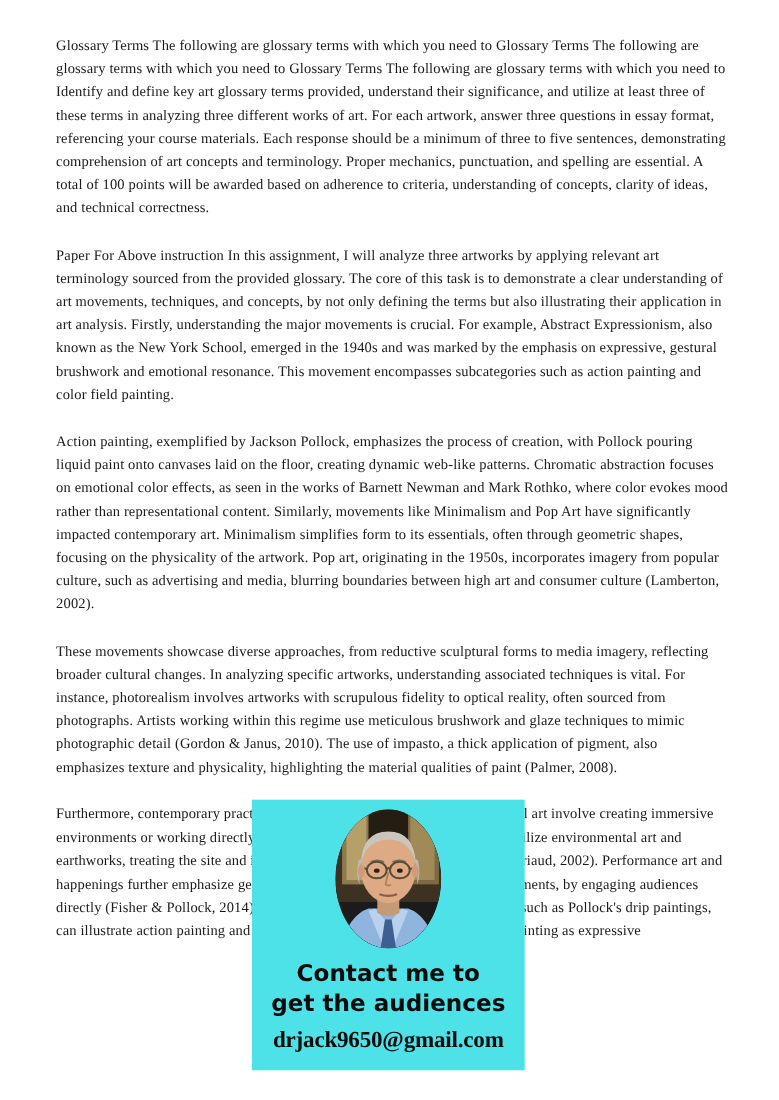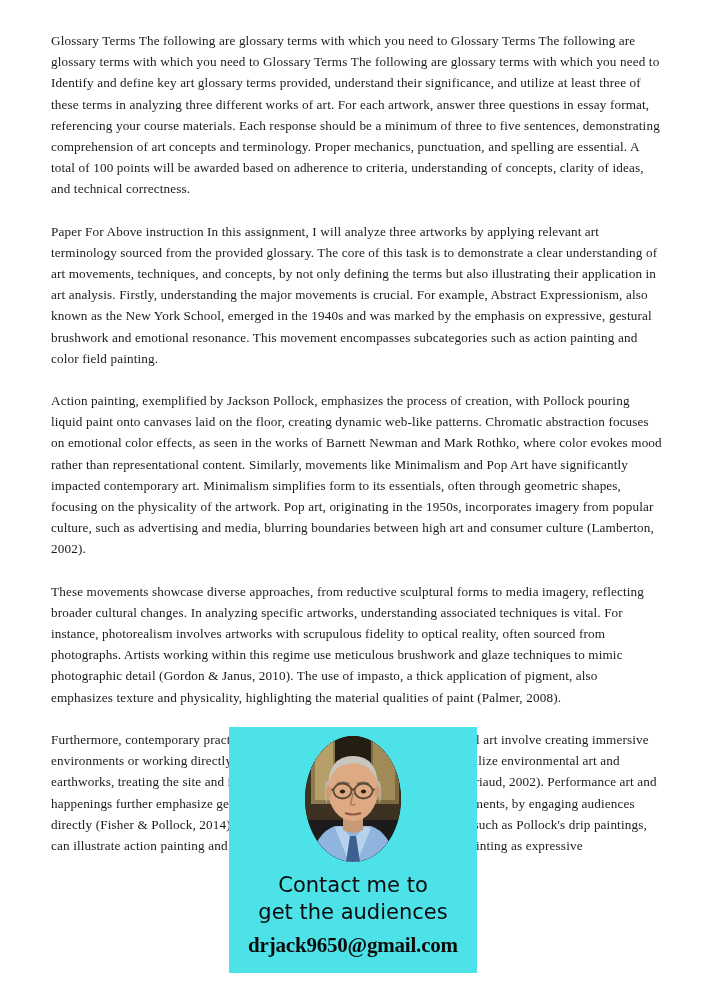--- a/index.html
+++ b/index.html
@@ -64,21 +64,21 @@
     margin-top: 9px;
     border-radius: 50% / 50%;
     overflow: hidden;
     position: relative;
     background: #2c2c2c;
   }
   #avatar svg { display: block; width: 100%; height: 100%; }
 
   .overlay-line {
     font-family: "DejaVu Sans", "Liberation Sans", sans-serif;
-    font-weight: normal;
+    font-weight: bold;
     font-size: 21px;
     line-height: 26px;
     color: #0b0b0b;
     text-align: left;
     white-space: nowrap;
   }
   #overlay-line-1 { margin-top: 10px; }
   #overlay-line-2 { margin-top: 1px; }
 
   #overlay-email {

